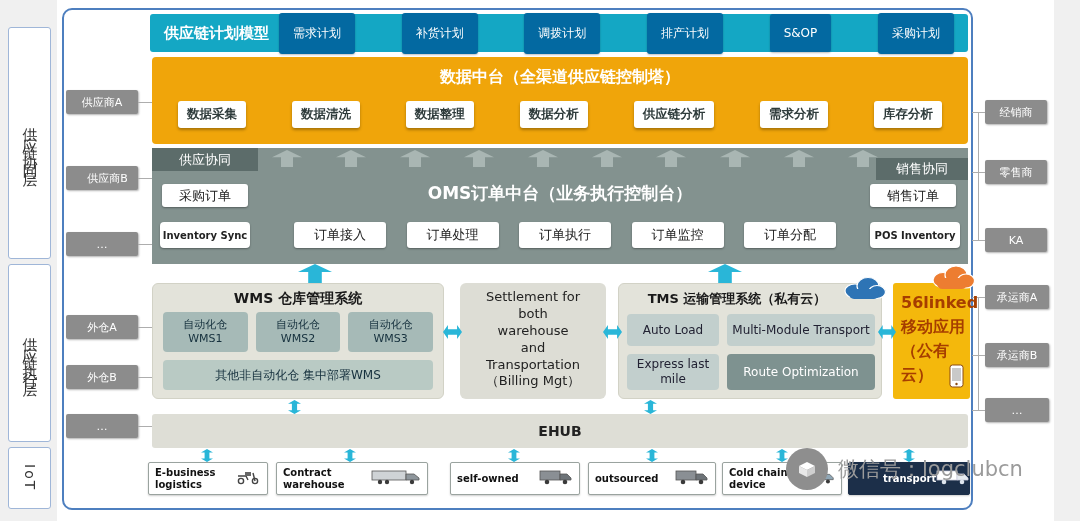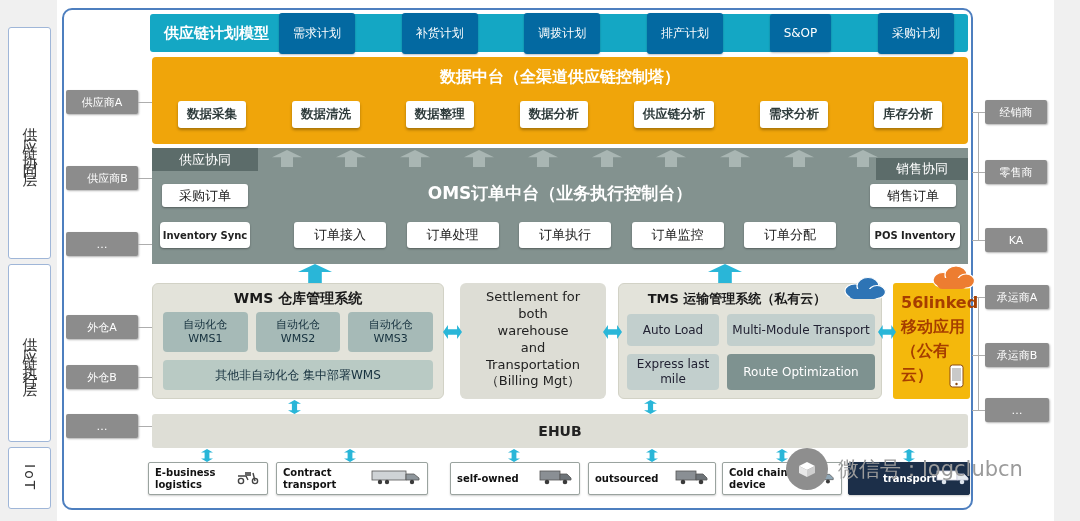--- a/index.html
+++ b/index.html
@@ -302,21 +302,21 @@
         <circle cx="6" cy="12" r="2.6" fill="none" stroke="#444" stroke-width="1.4"></circle>
         <circle cx="20" cy="12" r="2.6" fill="none" stroke="#444" stroke-width="1.4"></circle>
         <path d="M3 7h8l2 4" fill="none" stroke="#444" stroke-width="1.4"></path>
         <path d="M18 4l2 8" stroke="#444" stroke-width="1.4" fill="none"></path>
         <rect x="10" y="3" width="6" height="4" fill="#666"></rect>
       </svg>
   </span>
 </div>
 <div class="lbox" style="left:276px;width:152px;">
   <span class="lbox-label preline">Contract
-transport</span>
+warehouse</span>
   <span>
     <svg width="50" height="16" viewBox="0 0 50 16">
         <rect x="1" y="2" width="34" height="9" fill="#cfd3d6" stroke="#555" stroke-width="0.8"></rect>
         <path d="M35 5h8l5 4v2H35z" fill="#8e969c" stroke="#555" stroke-width="0.8"></path>
         <circle cx="9" cy="13" r="2.2" fill="#3a3a3a"></circle>
         <circle cx="16" cy="13" r="2.2" fill="#3a3a3a"></circle>
         <circle cx="41" cy="13" r="2.2" fill="#3a3a3a"></circle>
       </svg>
   </span>
 </div>

